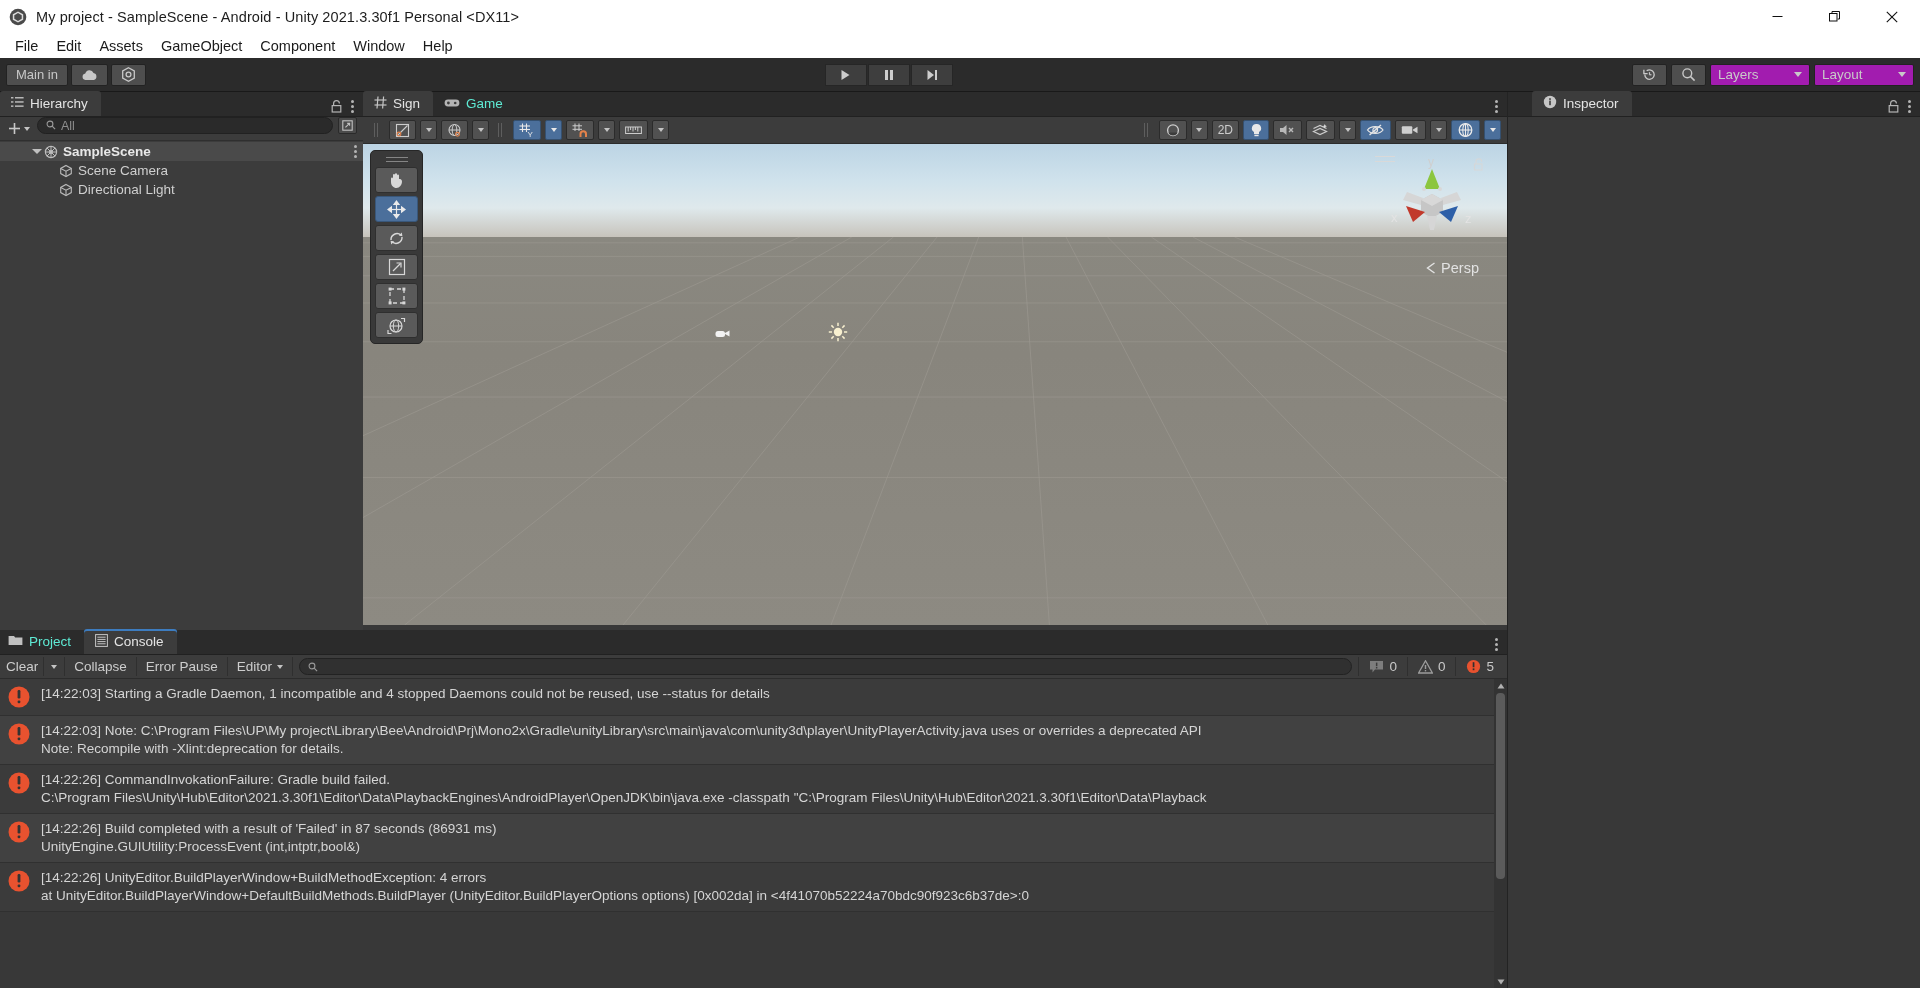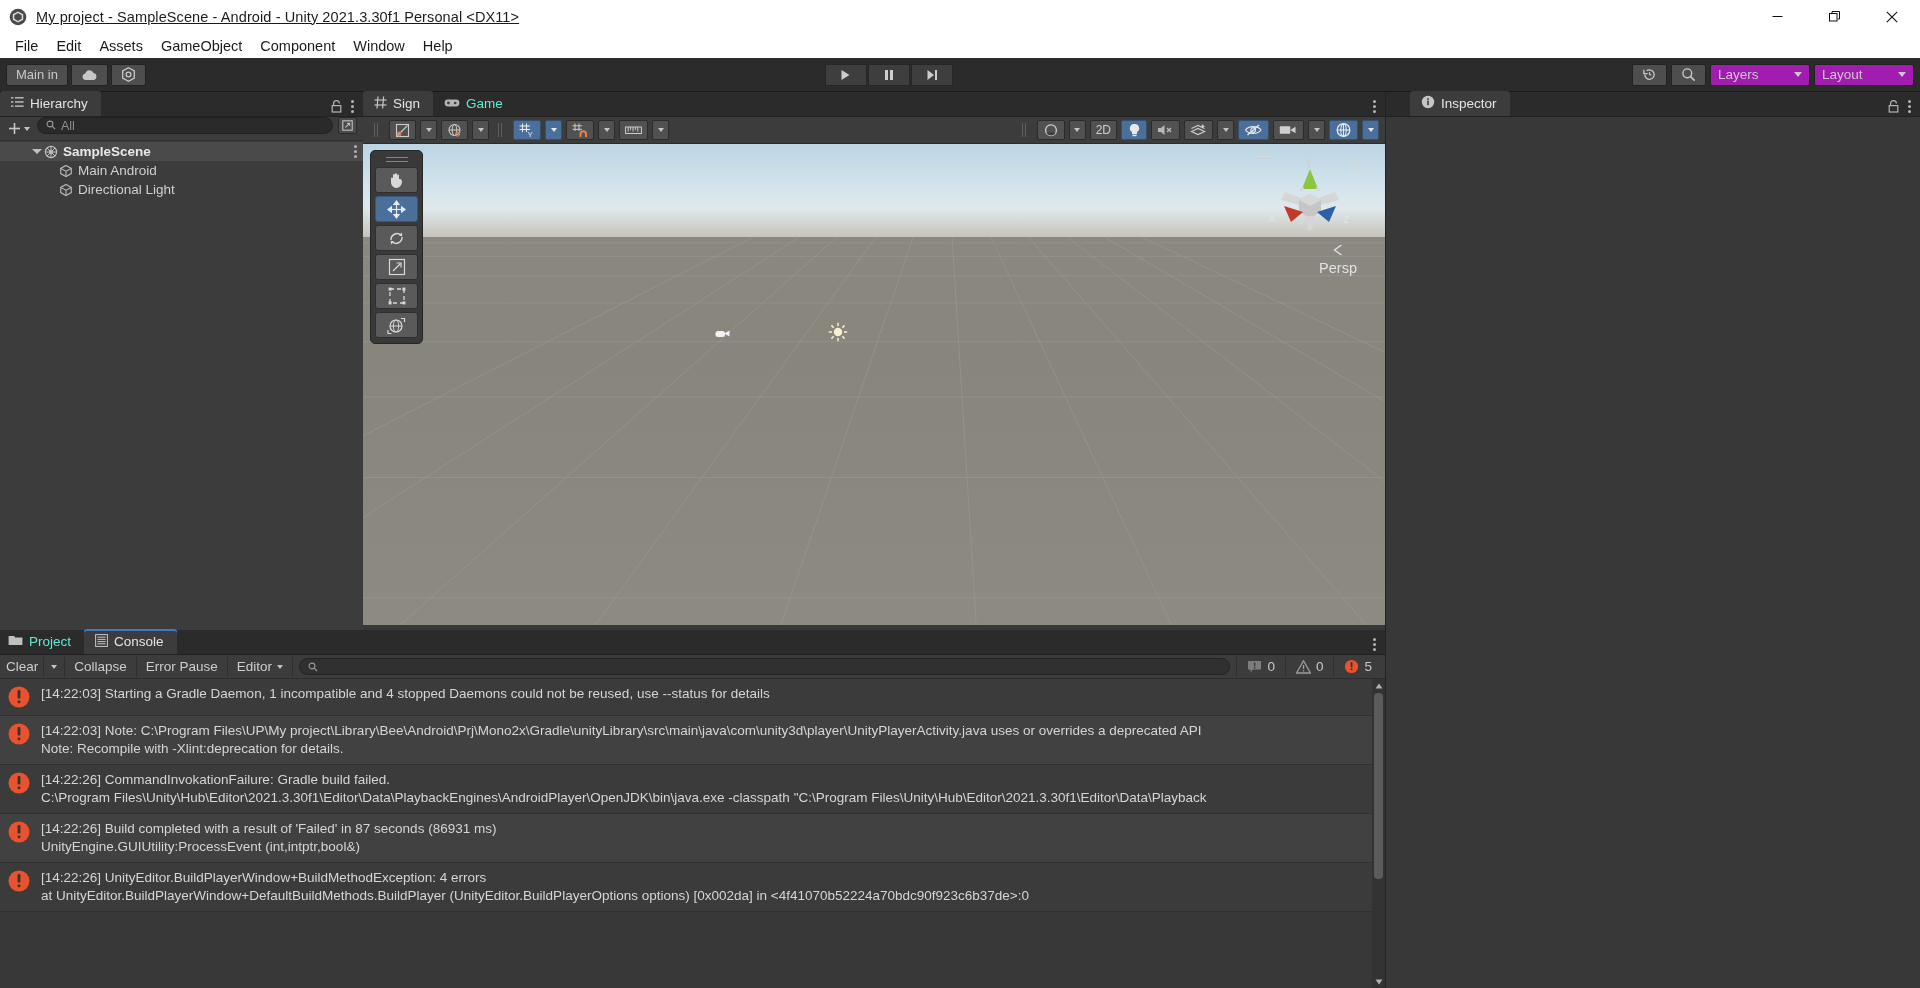--- a/index.html
+++ b/index.html
@@ -10,21 +10,21 @@
     font-size: 14px;
     color: #d2d2d2;
     overflow: hidden;
     -webkit-font-smoothing: antialiased;
   }
   .app { width: 1920px; height: 988px; display: flex; flex-direction: column; background:#383838; }
 
   
   .titlebar {
     height: 33px; background: #ffffff; color: #1a1a1a;
-    display: flex; align-items: center; flex: none; text-decoration: underline;
+    display: flex; align-items: center; flex: none;
   }
   .title-icon { width: 18px; height: 18px; margin-left: 9px; margin-right: 9px; position: relative; }
   .title-icon svg { display:block; }
   .title-text { font-size: 14.5px; color: #1d1d1d; letter-spacing: 0.1px; }
   .title-spacer { flex: 1; }
   .winbtn { width: 57px; height: 33px; display: flex; align-items: center; justify-content: center; }
 
   
   .menubar {
     height: 25px; background: #ffffff; color: #1a1a1a;
@@ -55,21 +55,21 @@
     display: flex; align-items: center; padding: 0 7px; color: #c9c9c9; font-size: 13.5px;
     min-width: 100px; justify-content: space-between; gap: 14px;
   }
   .caret { width: 0; height: 0; border-left: 4.5px solid transparent; border-right: 4.5px solid transparent; border-top: 5px solid #c9c9c9; }
   .caret-sm { width: 0; height: 0; border-left: 3.5px solid transparent; border-right: 3.5px solid transparent; border-top: 4px solid #c4c4c4; }
 
   
   .workspace { flex: 1; display: flex; background: #383838; min-height: 0; }
   .col-left { width: 363px; display: flex; flex-direction: column; flex: none; }
   .col-center { flex: 1; display: flex; flex-direction: column; min-width: 0; }
-  .col-right { width: 535px; flex: none; display: flex; flex-direction: column; border-left: 1px solid #232323; }
+  .col-right { width: 413px; flex: none; display: flex; flex-direction: column; border-left: 1px solid #232323; }
 
   
   .tabstrip {
     height: 25px; background: #2b2b2b; display: flex; align-items: flex-end;
     flex: none; position: relative; border-bottom: 1px solid #212121;
   }
   .tab {
     height: 25px; display: flex; align-items: center; gap: 6px; padding: 0 13px 0 11px;
     font-size: 13.5px; color: #5eead4; background: transparent; border-top-left-radius: 3px; border-top-right-radius: 3px;
   }
@@ -143,21 +143,21 @@
   .ov-handle i { height: 1px; background: #858585; display:block; }
   .tool-btn {
     width: 43px; height: 26px; background: #5a5a5a; border: 1px solid #2f2f2f; border-radius: 3px;
     display:flex; align-items:center; justify-content:center; color:#d8d8d8;
   }
   .tool-btn.on { background: #4b6f9b; border-color: #39577a; }
   .gizmo { position: absolute; right: 16px; top: 6px; width: 118px; height: 128px; }
   .gizmo-handle { position:absolute; left: 2px; top: 6px; width: 20px; }
   .gizmo-handle i { display:block; height:1px; background:#d9d9d9; margin-bottom:4px; }
   .lock-icon { position: absolute; right: 6px; top: 8px; color: #cfcfcf; opacity:.85; }
-  .persp-label { position: absolute; right: 12px; bottom: 2px; color: #e2e2e2; font-size: 14.5px; display:flex; align-items:center; gap:4px;flex-direction:column; }
+  .persp-label { position: absolute; right: 12px; bottom: 2px; color: #e2e2e2; font-size: 14.5px; display:flex; align-items:center; gap:4px; }
 
   
   .console-panel { flex: none; display: flex; flex-direction: column; }
   .console-toolbar {
     height: 24px; background: #3c3c3c; display: flex; align-items: center; gap: 0;
     padding: 0 3px; border-bottom: 1px solid #2c2c2c; flex: none;
   }
   .c-btn { height: 19px; display: flex; align-items: center; padding: 0 9px; font-size: 13.5px; color: #cdcdcd; border-right: 1px solid #2f2f2f; }
   .c-btn.split { padding-right: 5px; }
   .c-search {
@@ -366,21 +366,21 @@
                 <i></i>
               </span>
           </div>
           <div class="tree-row child">
             <span class="go-icon">
               <svg width="14" height="14" viewBox="0 0 14 14">
                 <path d="M7 1.5 L12.3 4.4 L12.3 9.6 L7 12.5 L1.7 9.6 L1.7 4.4 Z" fill="none" stroke="#b9b9b9" stroke-width="1.1"></path>
                 <path d="M1.7 4.4 L7 7.2 L12.3 4.4 M7 7.2 L7 12.5" fill="none" stroke="#b9b9b9" stroke-width="1.1"></path>
               </svg>
             </span>
-            <span class="lbl">Main Android</span>
+            <span class="lbl">Scene Camera</span>
           </div>
           <div class="tree-row child">
             <span class="go-icon">
               <svg width="14" height="14" viewBox="0 0 14 14">
                 <path d="M7 1.5 L12.3 4.4 L12.3 9.6 L7 12.5 L1.7 9.6 L1.7 4.4 Z" fill="none" stroke="#b9b9b9" stroke-width="1.1"></path>
                 <path d="M1.7 4.4 L7 7.2 L12.3 4.4 M7 7.2 L7 12.5" fill="none" stroke="#b9b9b9" stroke-width="1.1"></path>
               </svg>
             </span>
             <span class="lbl">Directional Light</span>
           </div>

